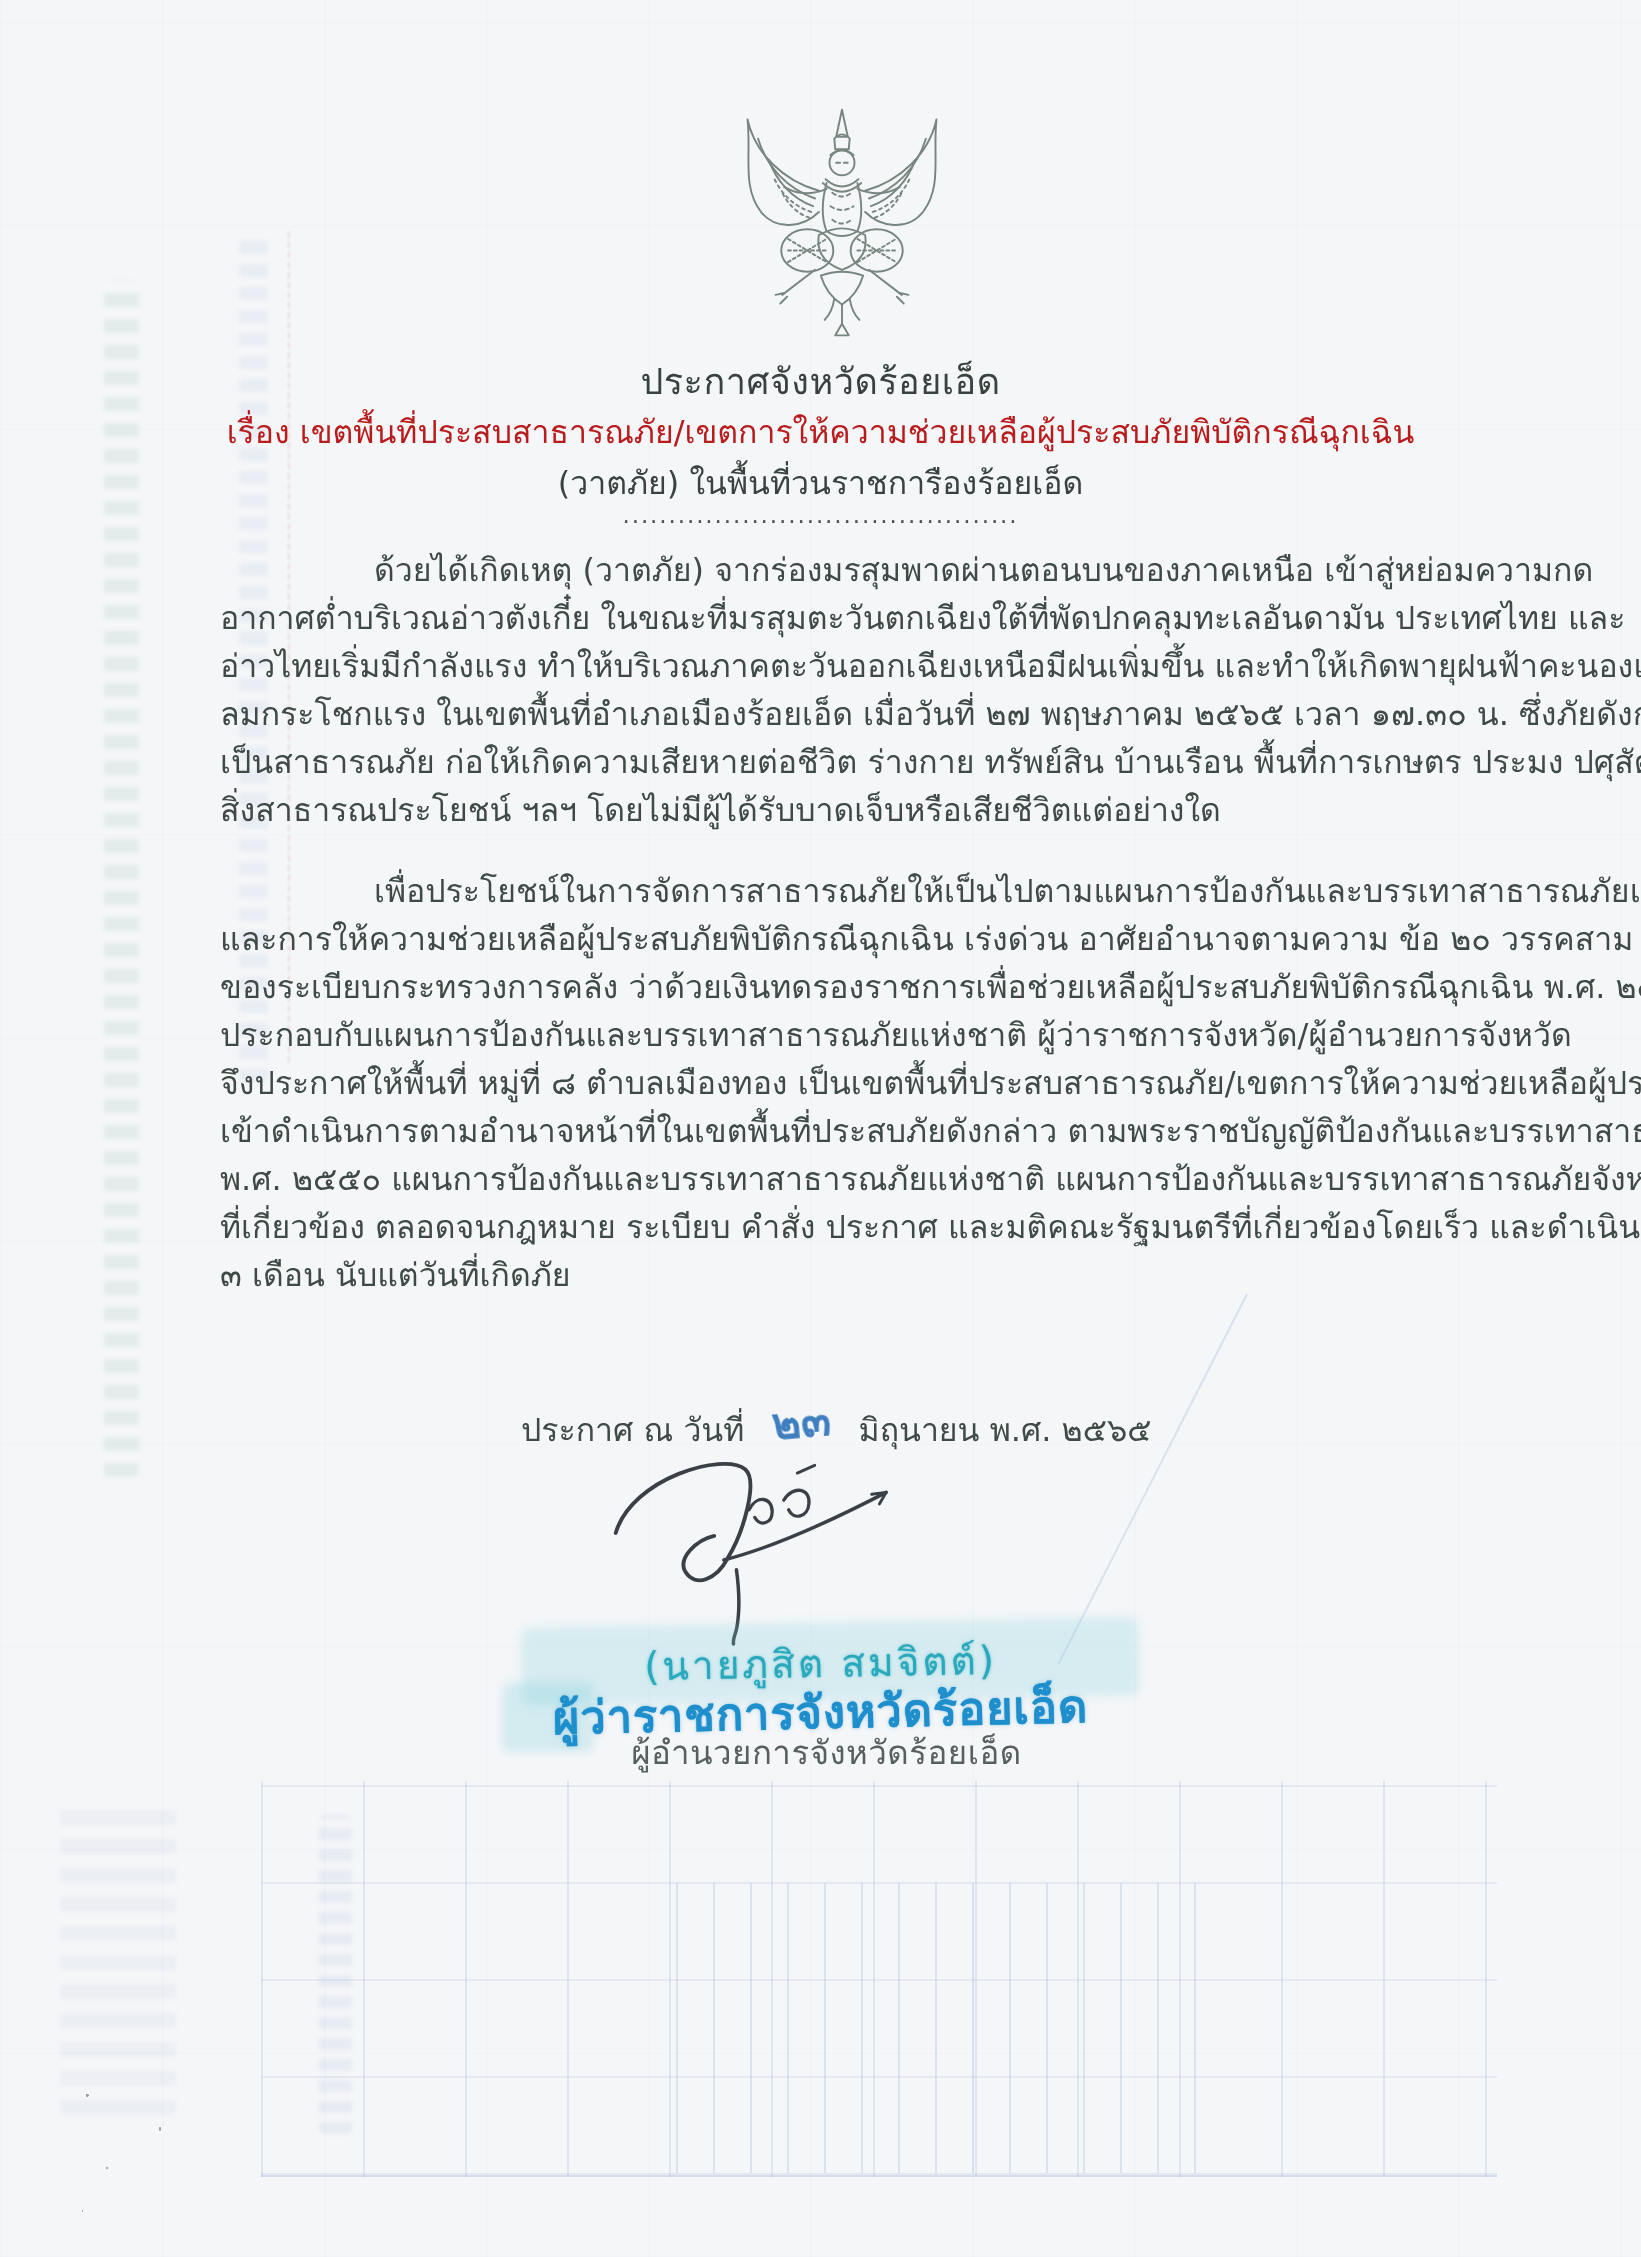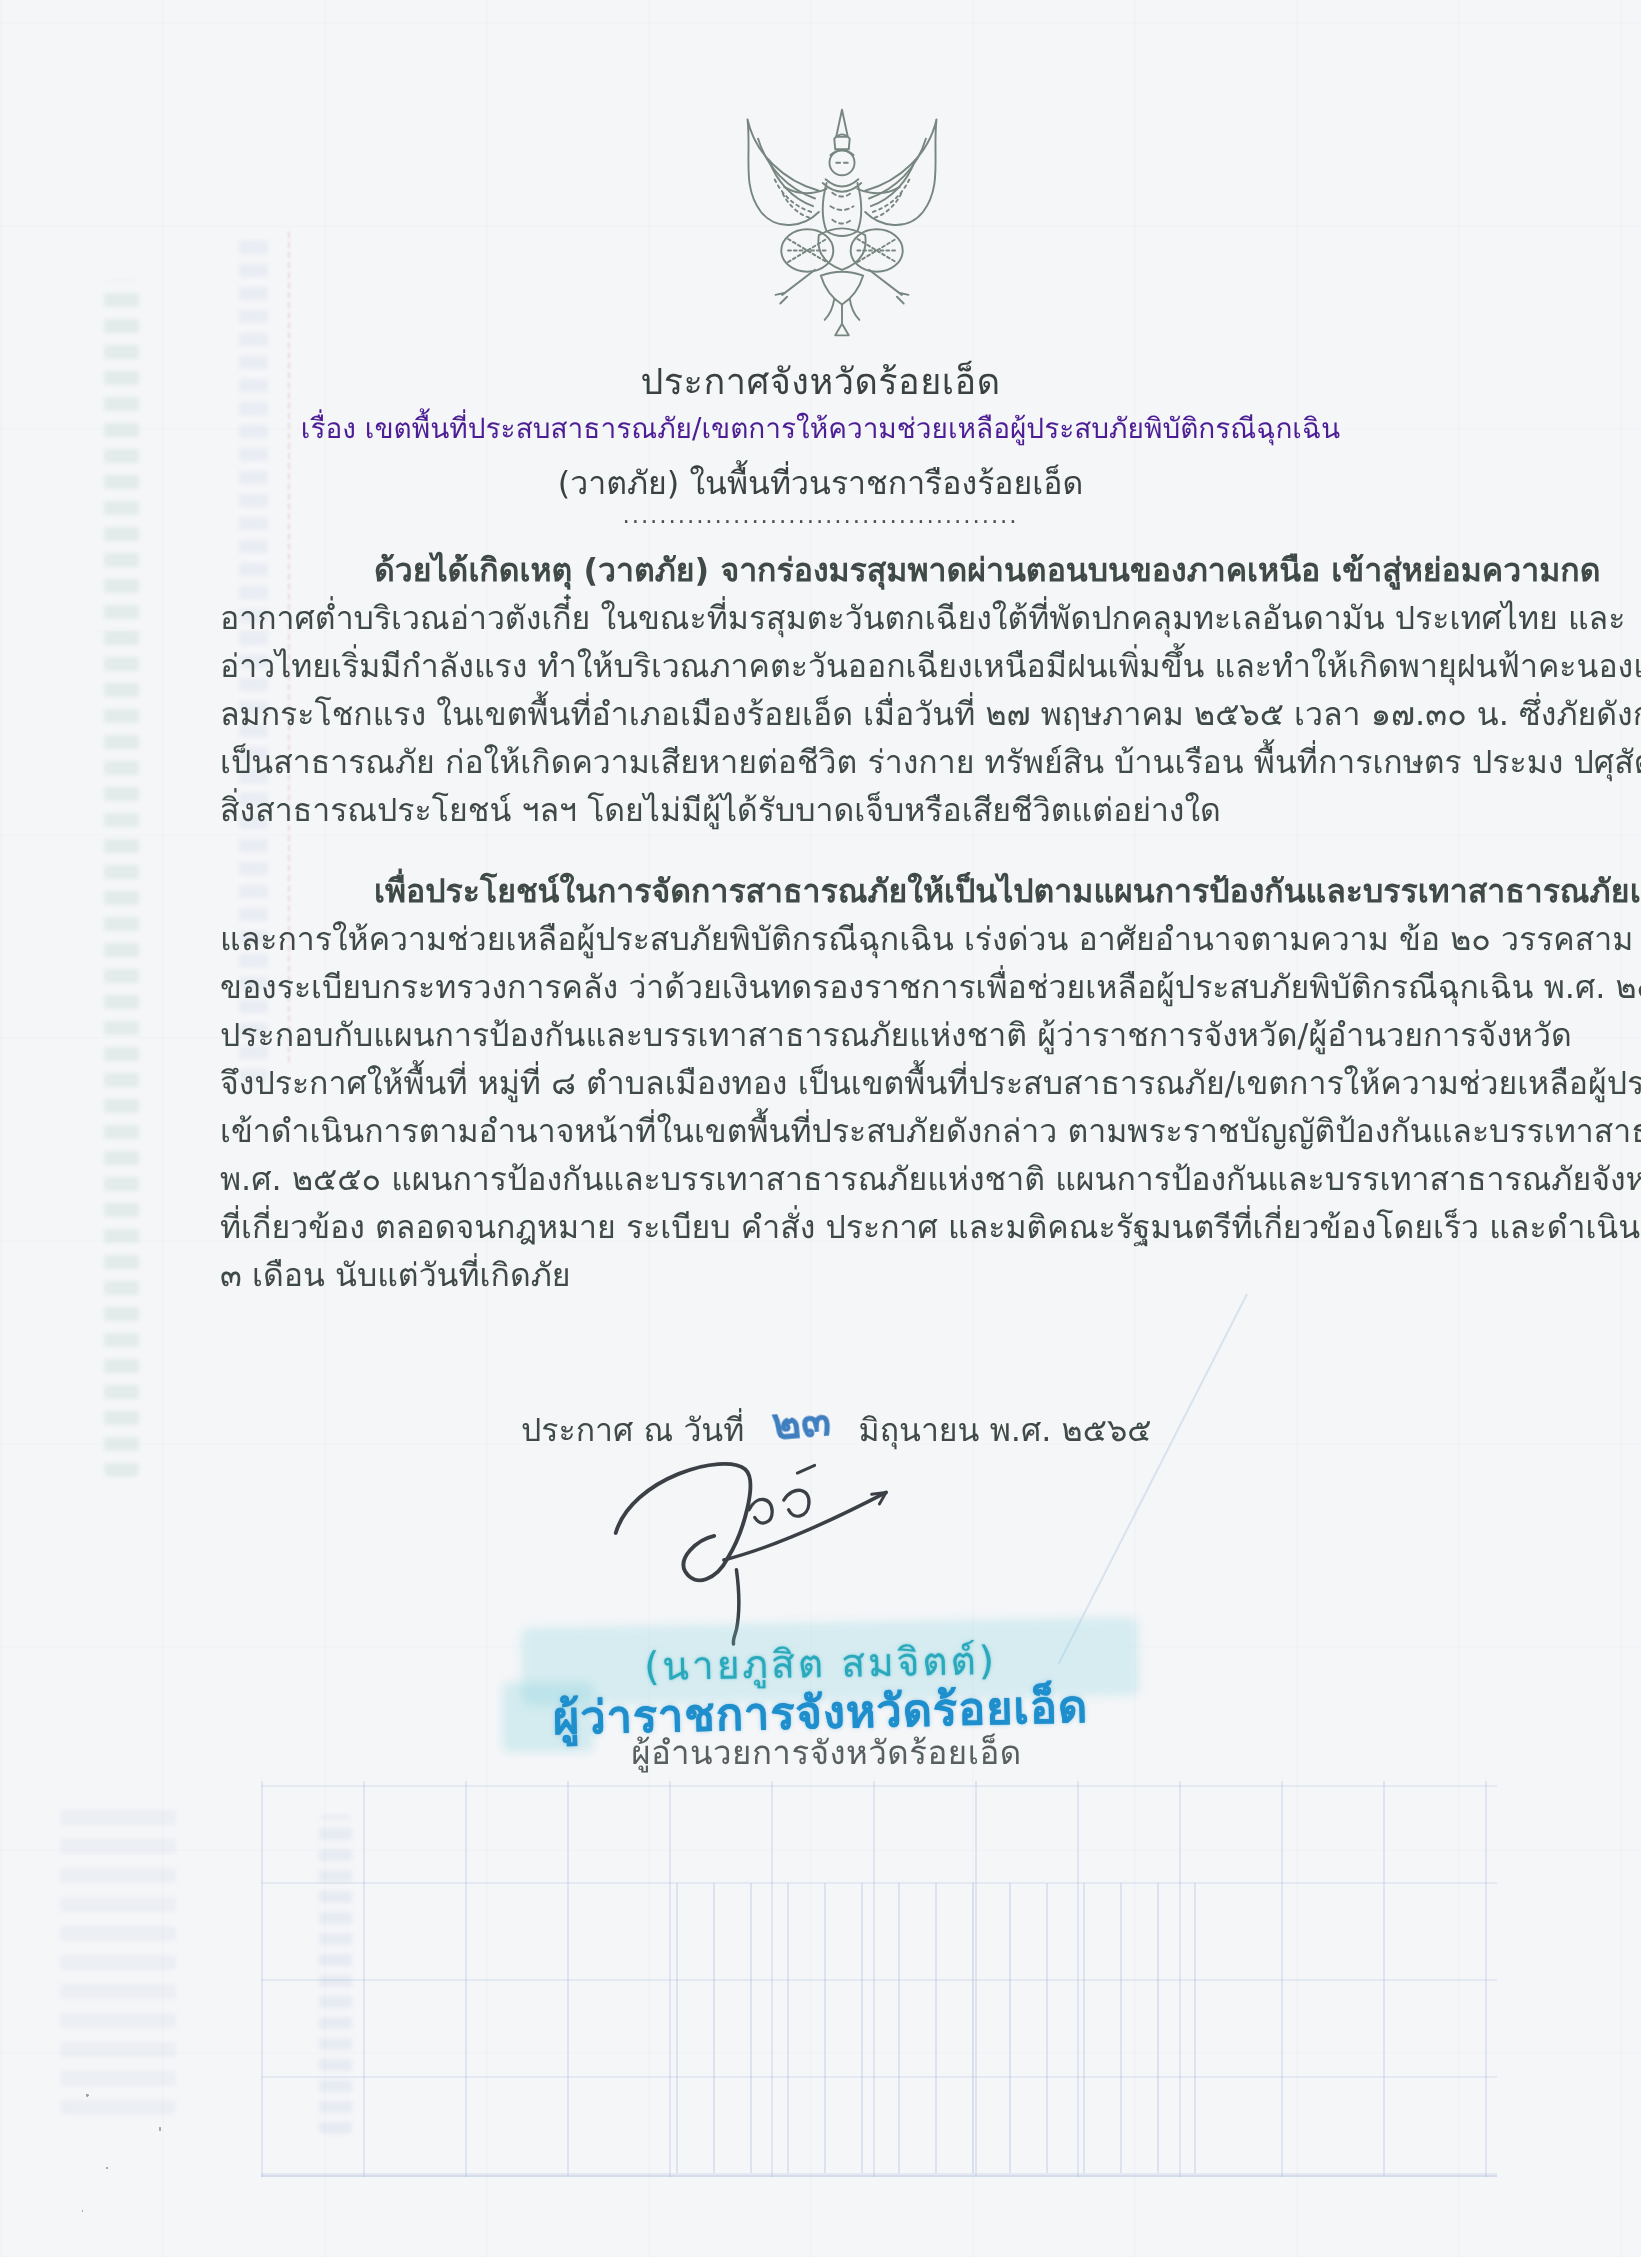--- a/index.html
+++ b/index.html
@@ -60,29 +60,29 @@
       radial-gradient(1.9px 3.9px at 92px 53px, rgba(60,70,75,.45) 45%, transparent 60%),
       radial-gradient(2.9px 1.9px at 39px 92px, rgba(60,70,75,.4) 45%, transparent 60%),
       radial-gradient(1.9px 1.9px at 14.5px 135px, rgba(60,70,75,.4) 45%, transparent 60%);
   }
 
   .emblem{position:absolute;left:726px;top:104px;width:232px;height:241px;}
   .emblem svg{display:block;}
 
   .center-line{position:absolute;left:0;right:0;text-align:center;}
   .doc-title{top:353px;font-size:36px;letter-spacing:0.5px;color:#39423f;}
-  .doc-subject1{top:406px;font-size:28px;color:#4c1d95;}
+  .doc-subject1{top:406px;font-size:32px;color:#b91c1c;}
   .doc-subject2{top:457px;font-size:32px;color:#39423f;}
   .dots-separator{top:502px;font-size:23px;letter-spacing:1.9px;color:#4a534f;}
 
   .para{position:absolute;left:220px;width:1255px;font-size:32px;line-height:48px;color:#3f4a46;}
   .para-1{top:546px;}
   .para-2{top:867px;}
   .body-line{white-space:nowrap;}
-  .line-indent{padding-left:154px;font-weight:bold;}
+  .line-indent{padding-left:154px;}
 
   .dateline{position:absolute;left:521px;top:1390px;font-size:32px;color:#3f4a46;white-space:nowrap;}
   .dateline .hand-day{
     display:inline-block;font-size:44px;color:#3f7fc0;
     transform:rotate(-5deg) translateY(-3.9px);
     margin:0 17.4px;font-weight:bold;filter:blur(0.3px);
   }
 
   .signature{position:absolute;left:579px;top:1444px;width:425px;height:203px;}
 

